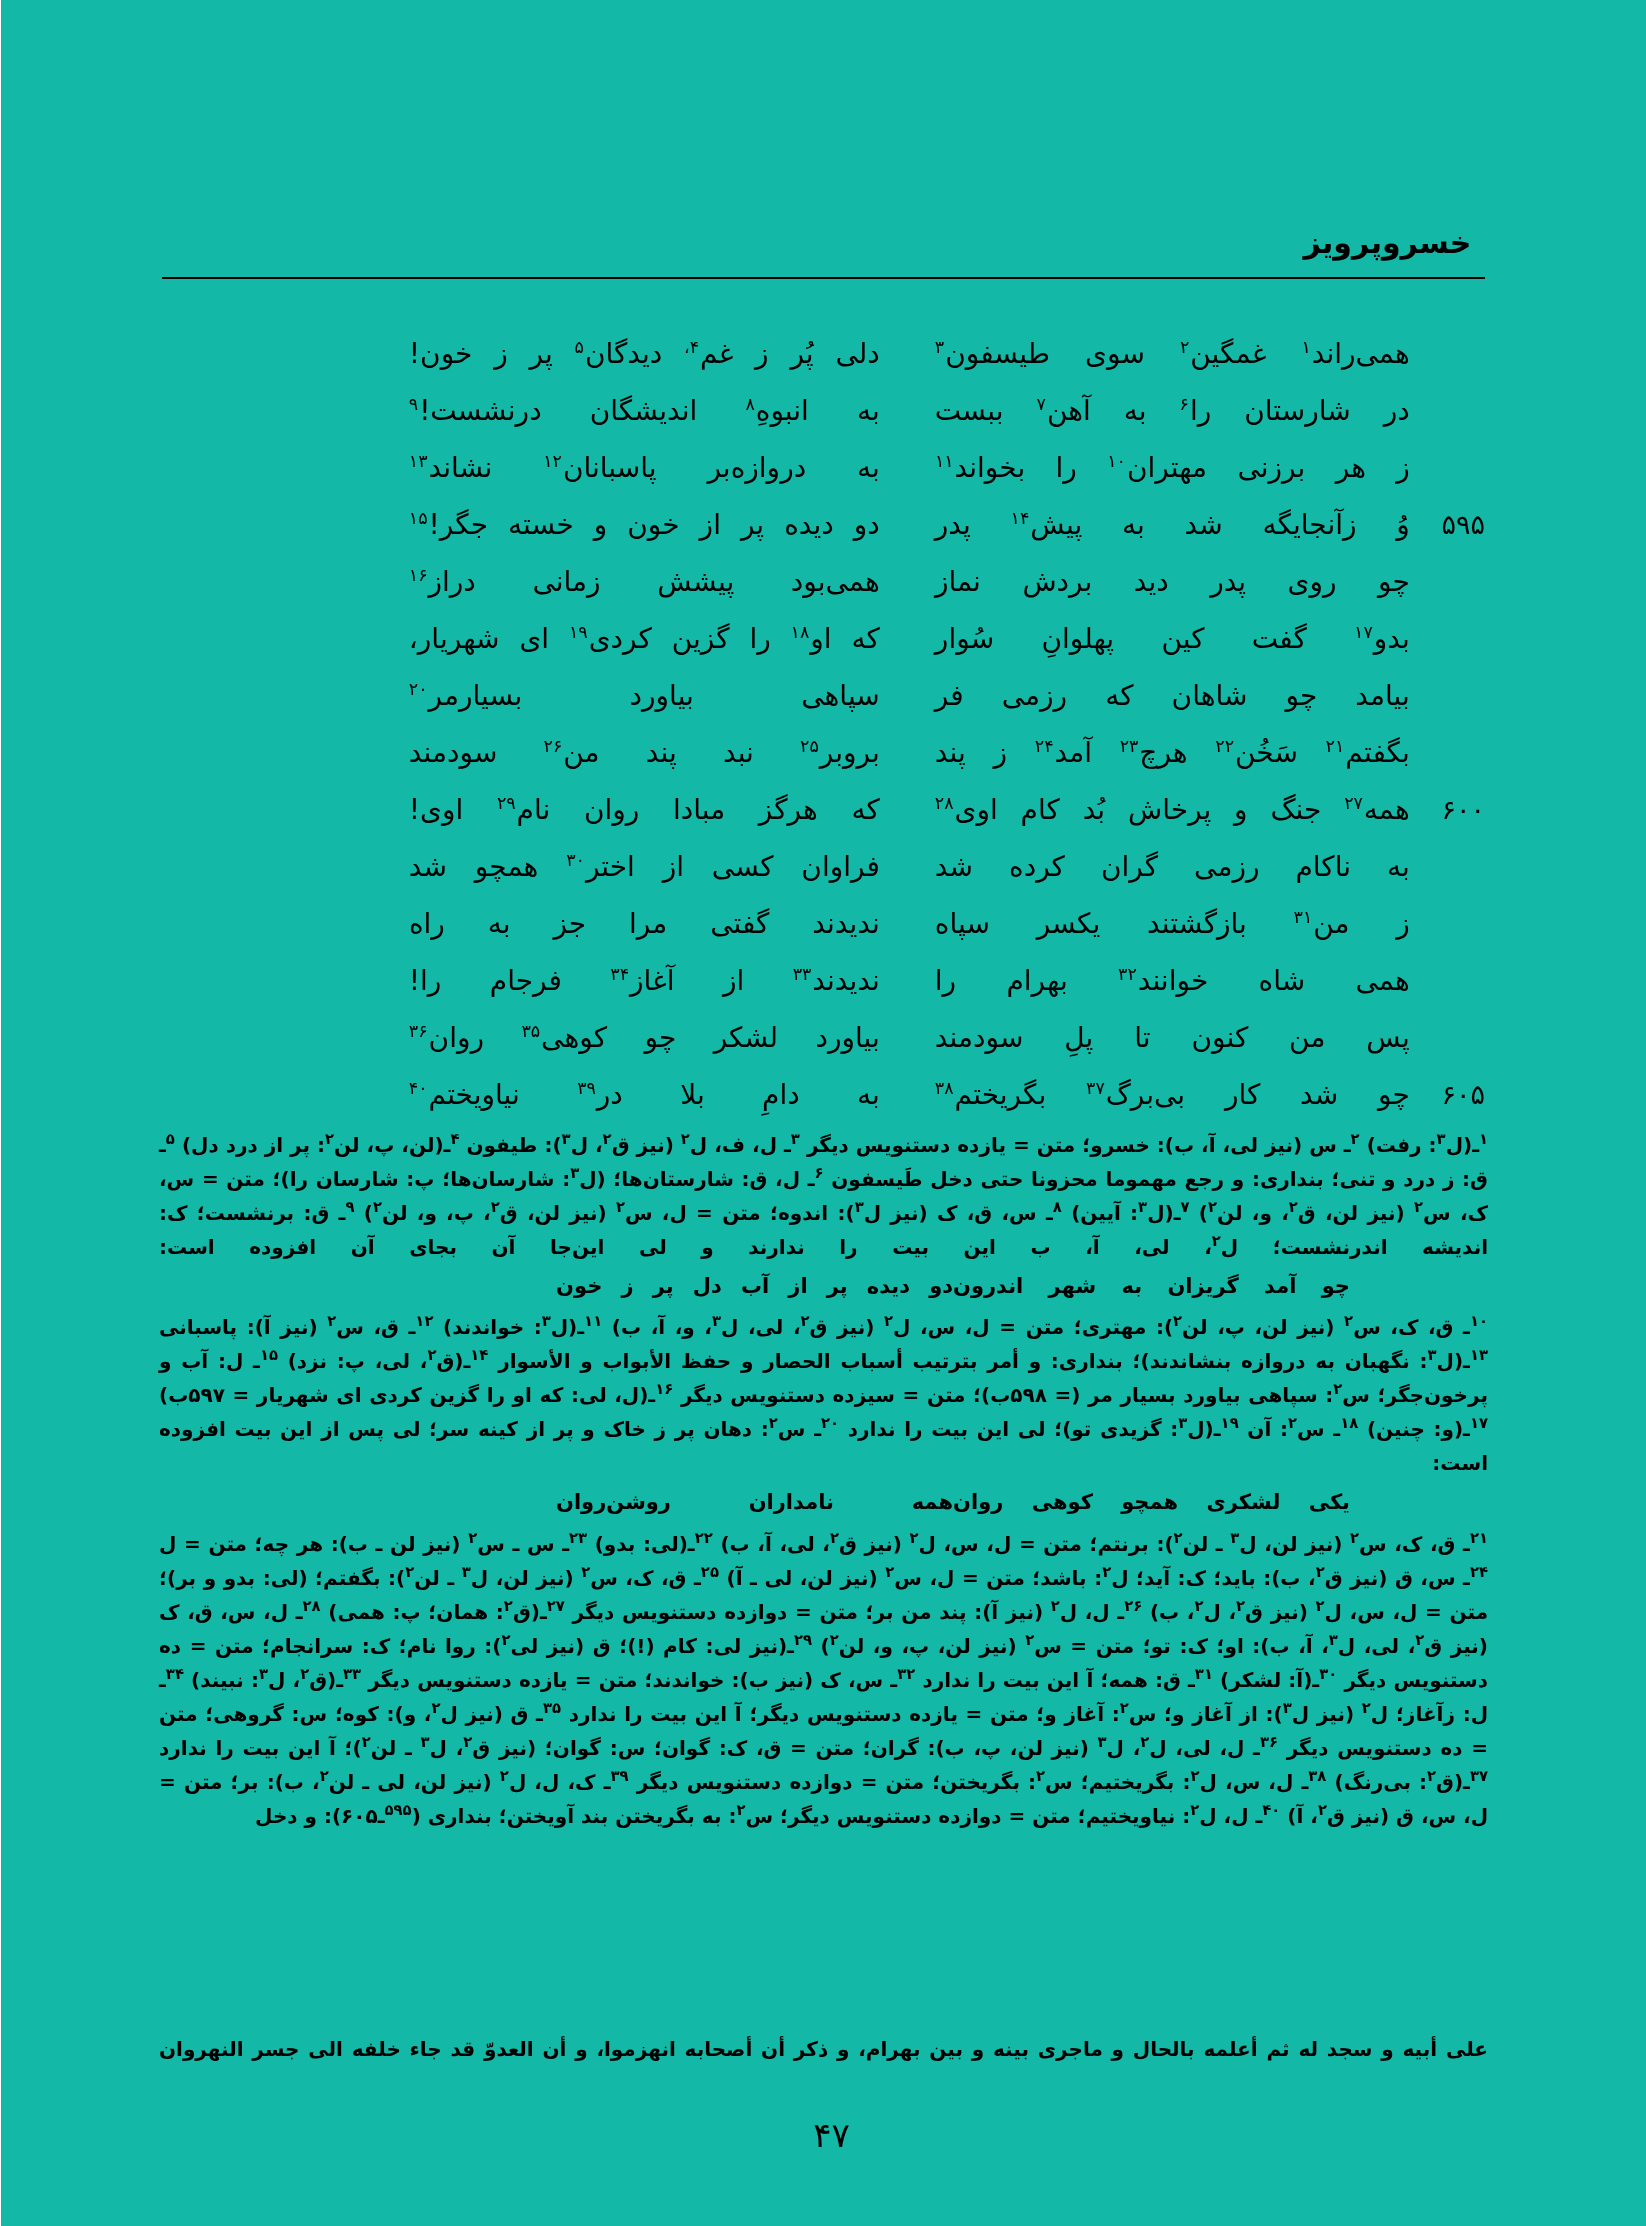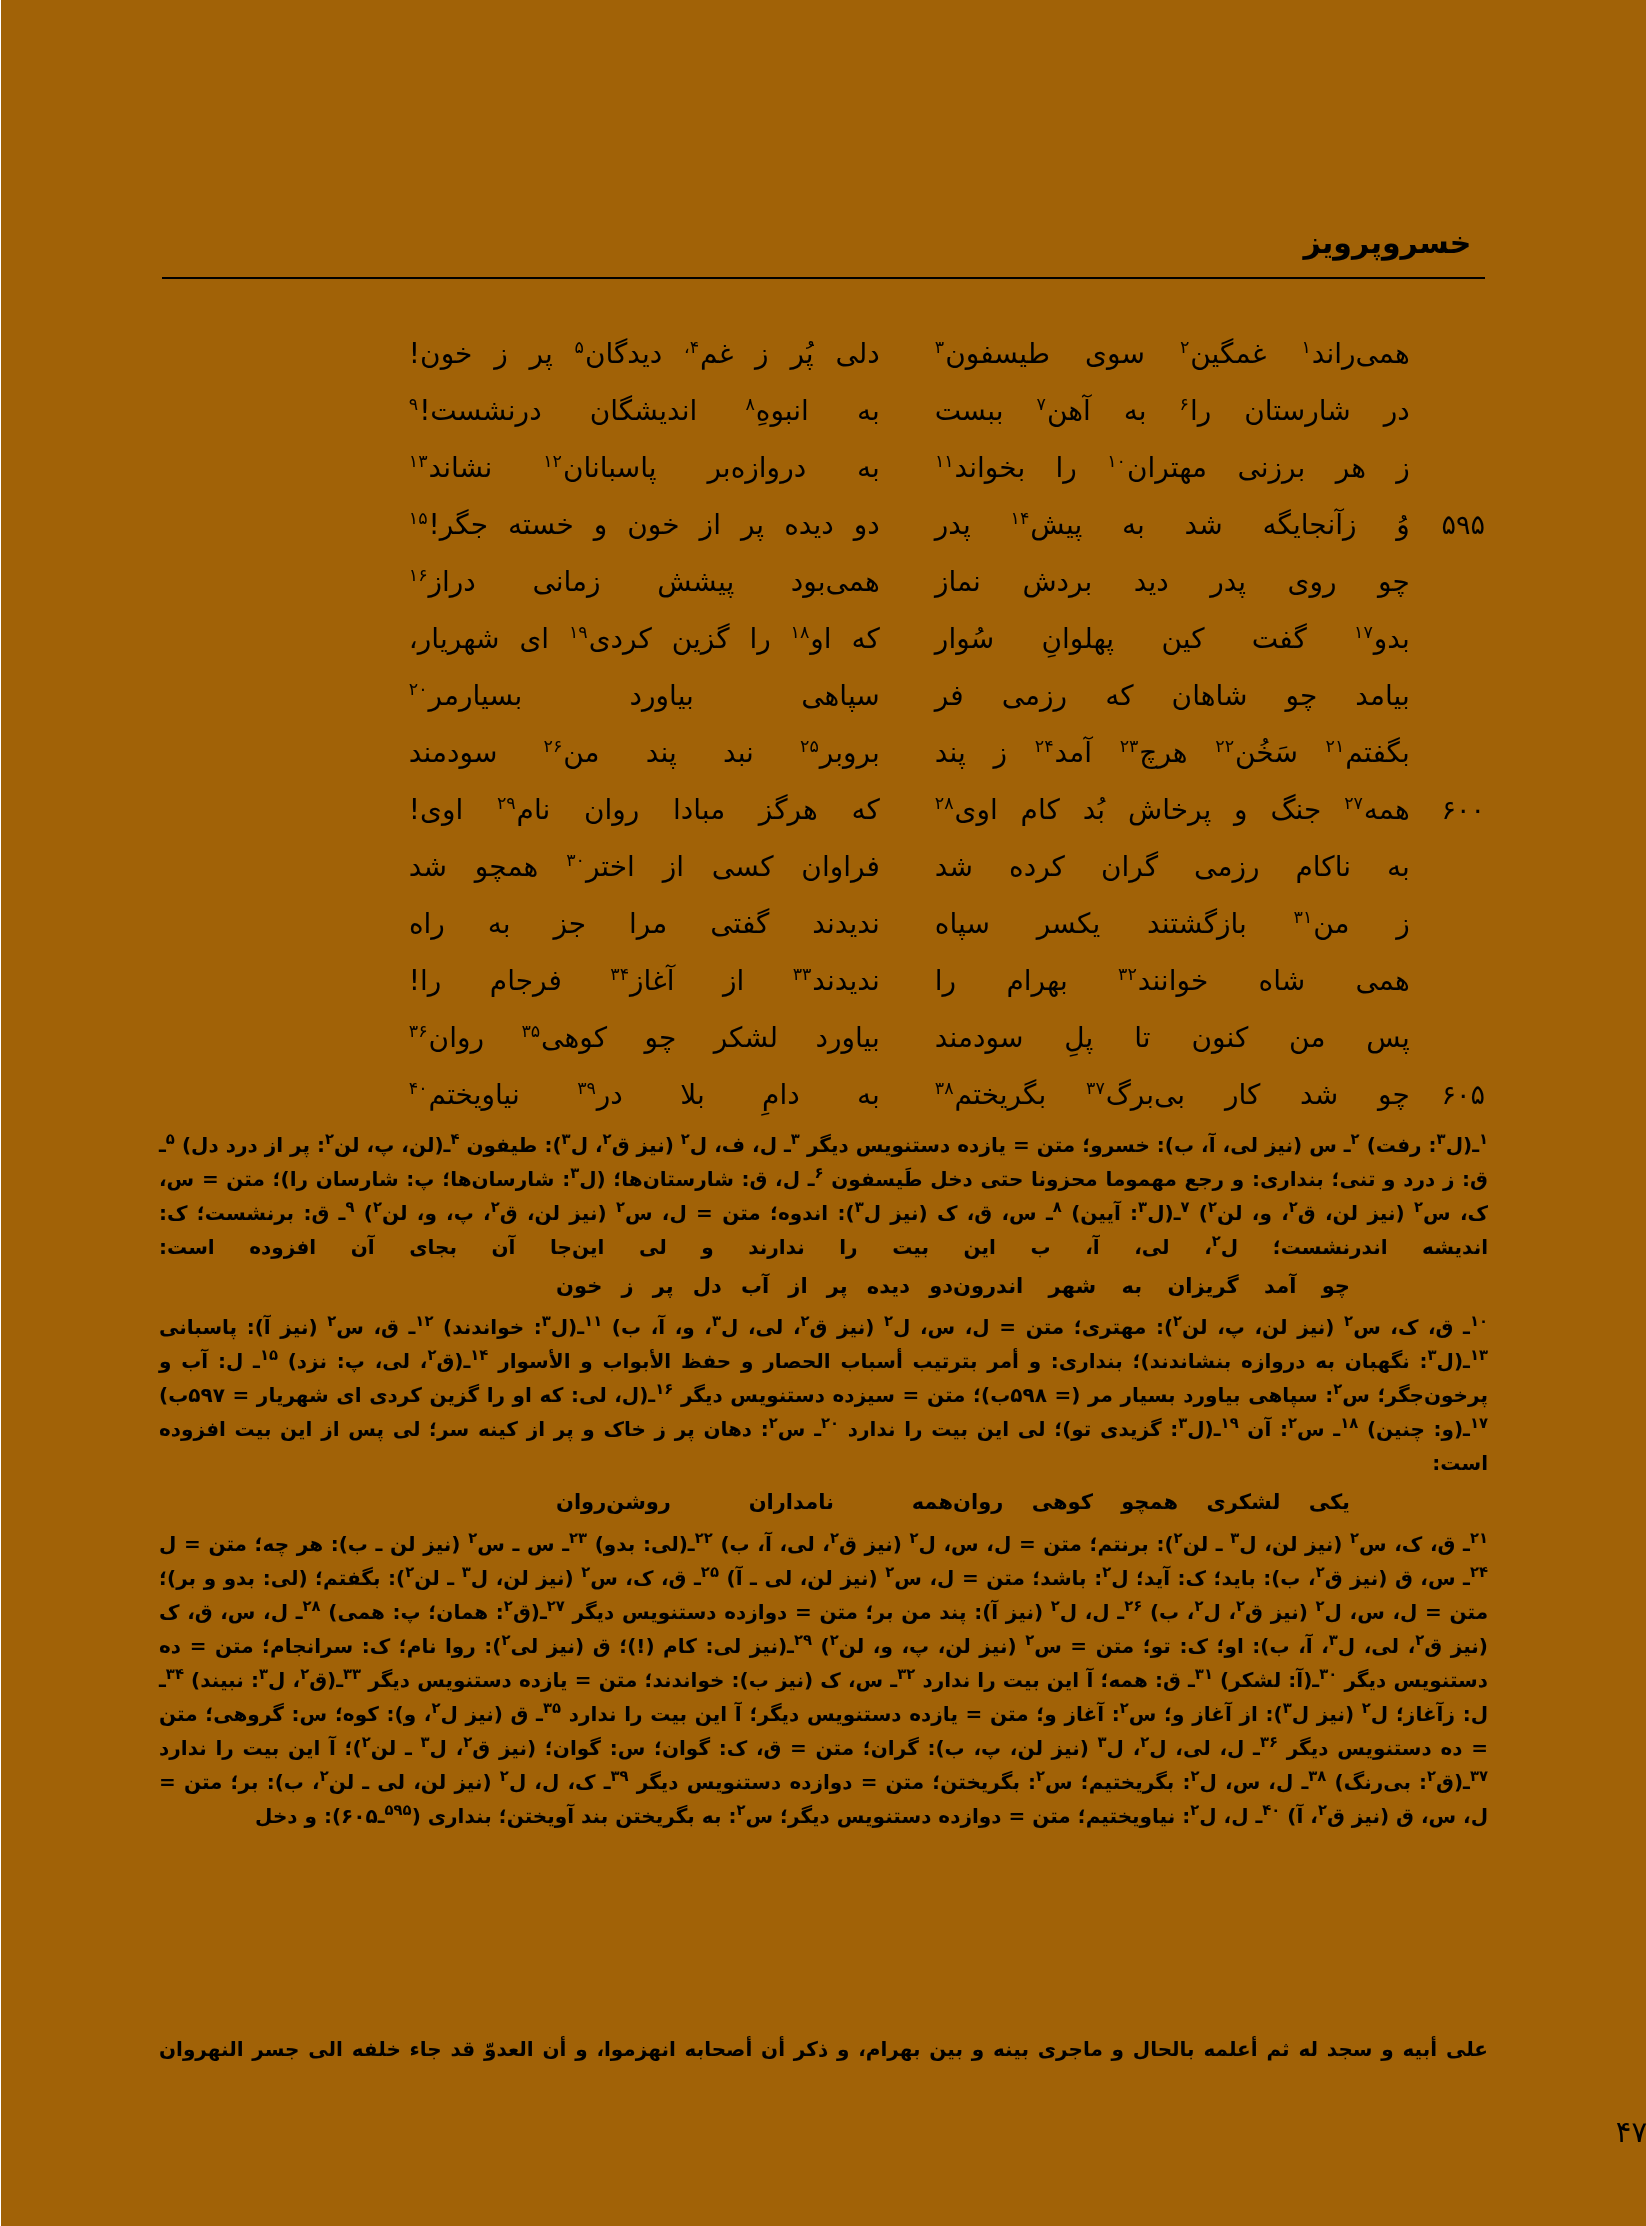--- a/index.html
+++ b/index.html
@@ -13,21 +13,21 @@
     height: 2226px;
     position: relative;
     font-family: "DejaVu Sans", "Liberation Sans", sans-serif;
     color: #000000;
     overflow: hidden;
   }
 
   .page {
     position: absolute;
     inset: 0;
-    background: #a16207;
+    background: #14b8a6;
   }
 
   
   .running-head {
     position: absolute;
     top: 223px;
     right: 159px;
     left: 159px;
     height: 55px;
   }
@@ -143,21 +143,22 @@
     text-align: justify;
     text-align-last: justify;
   }
 
   
   .folio {
     position: absolute;
     top: 2115px;
     left: 0;
     right: 0;
-    font-size: 29px;
+    text-align: center;
+    font-size: 34px;
     margin-left: 16px;
   }
 </style>
 </head>
 <body>
 
 <div class="page">
 
   <div class="running-head">
     <div class="chapter-title">خسروپرویز</div>

